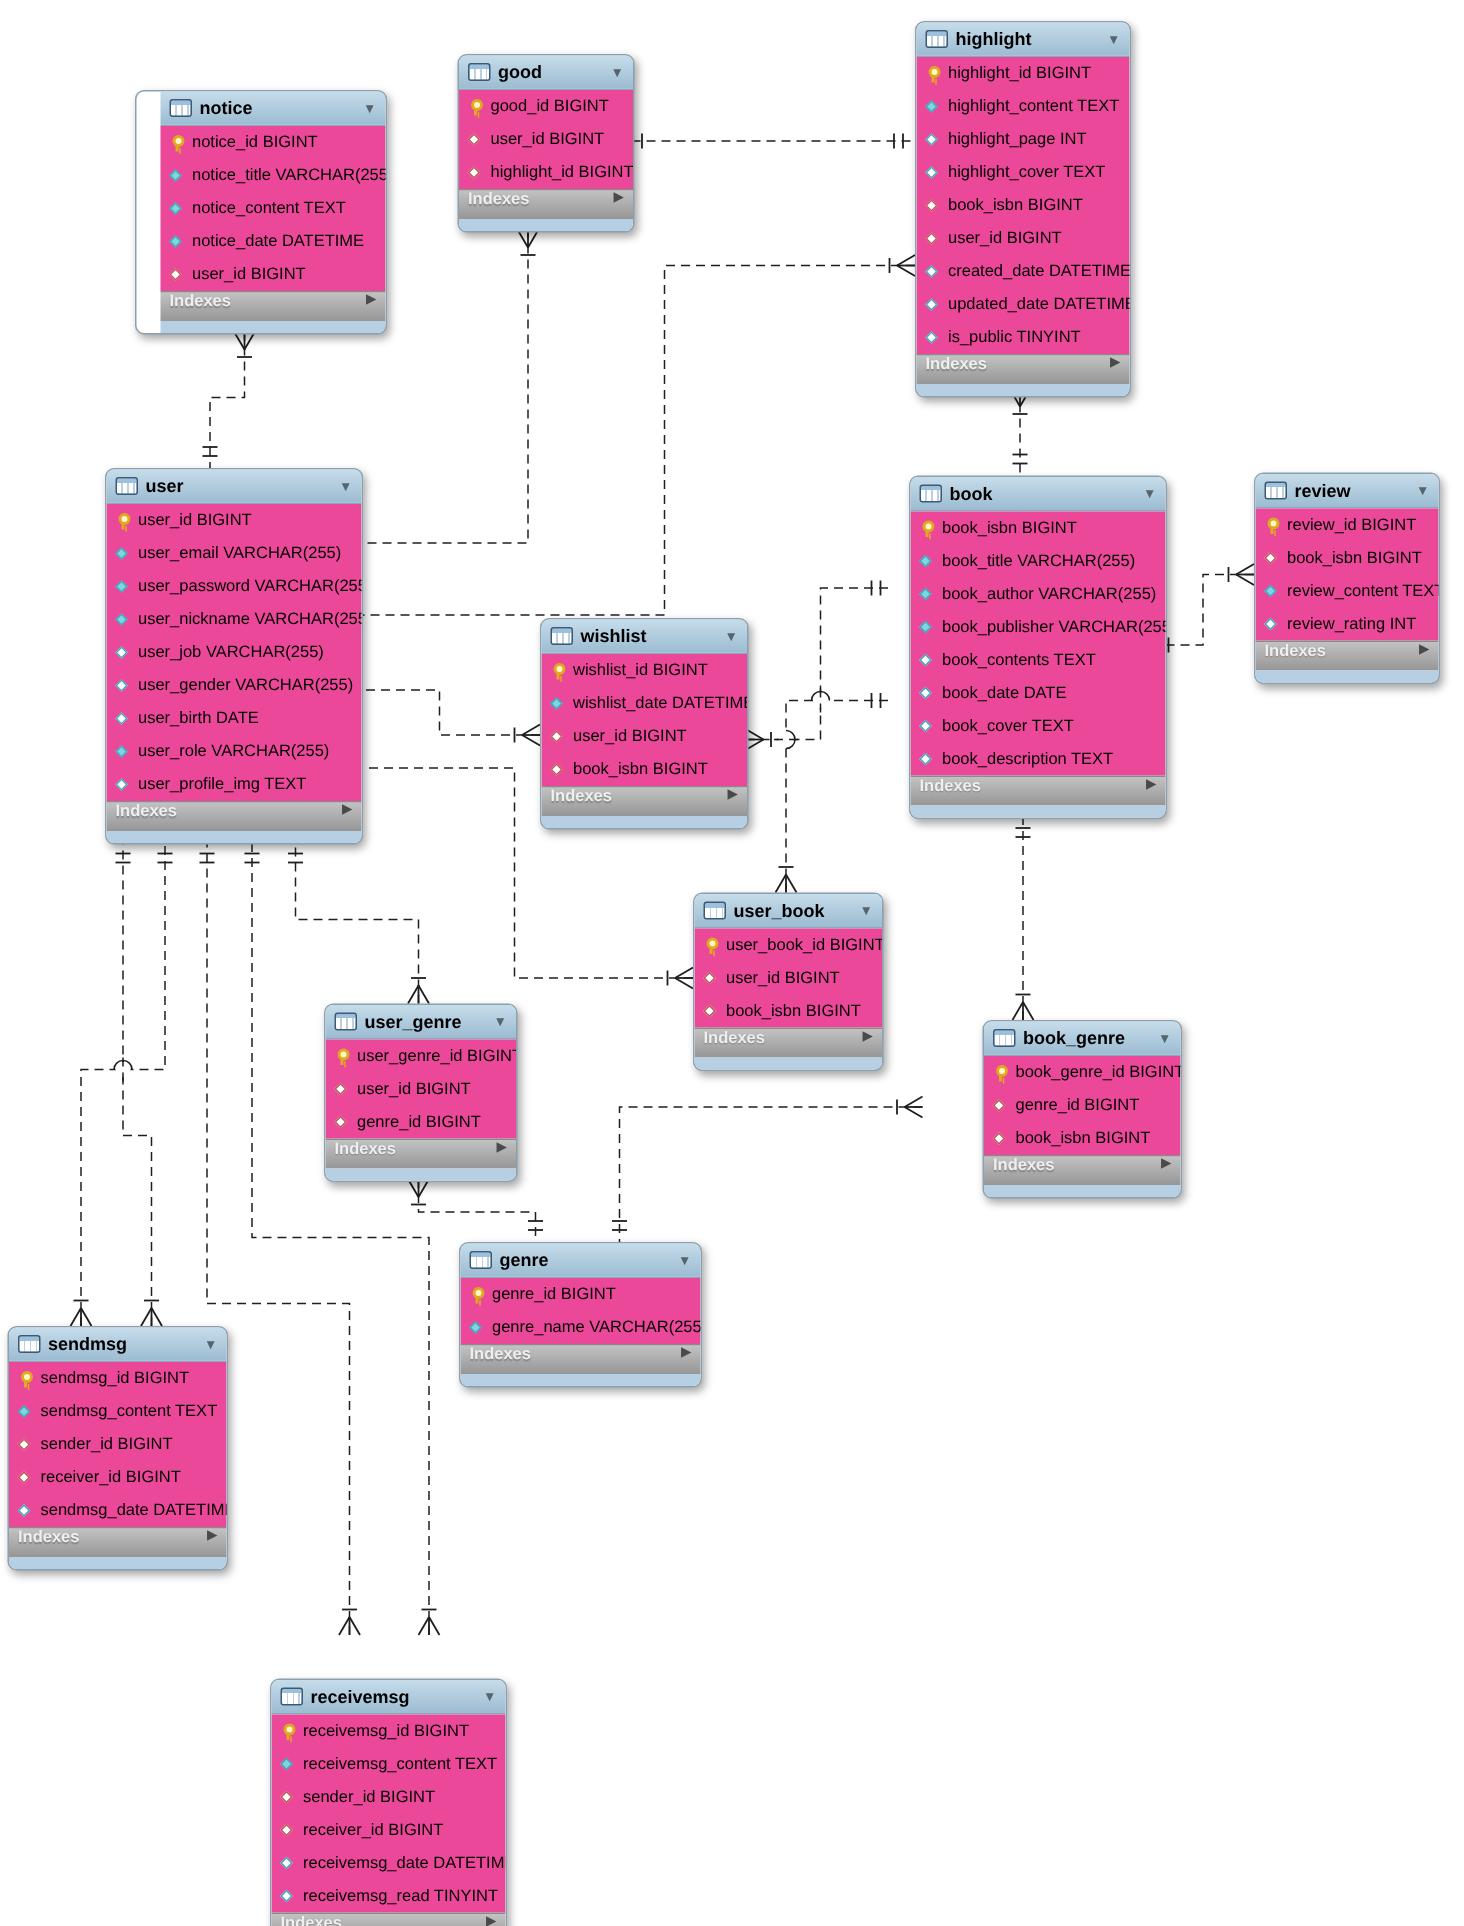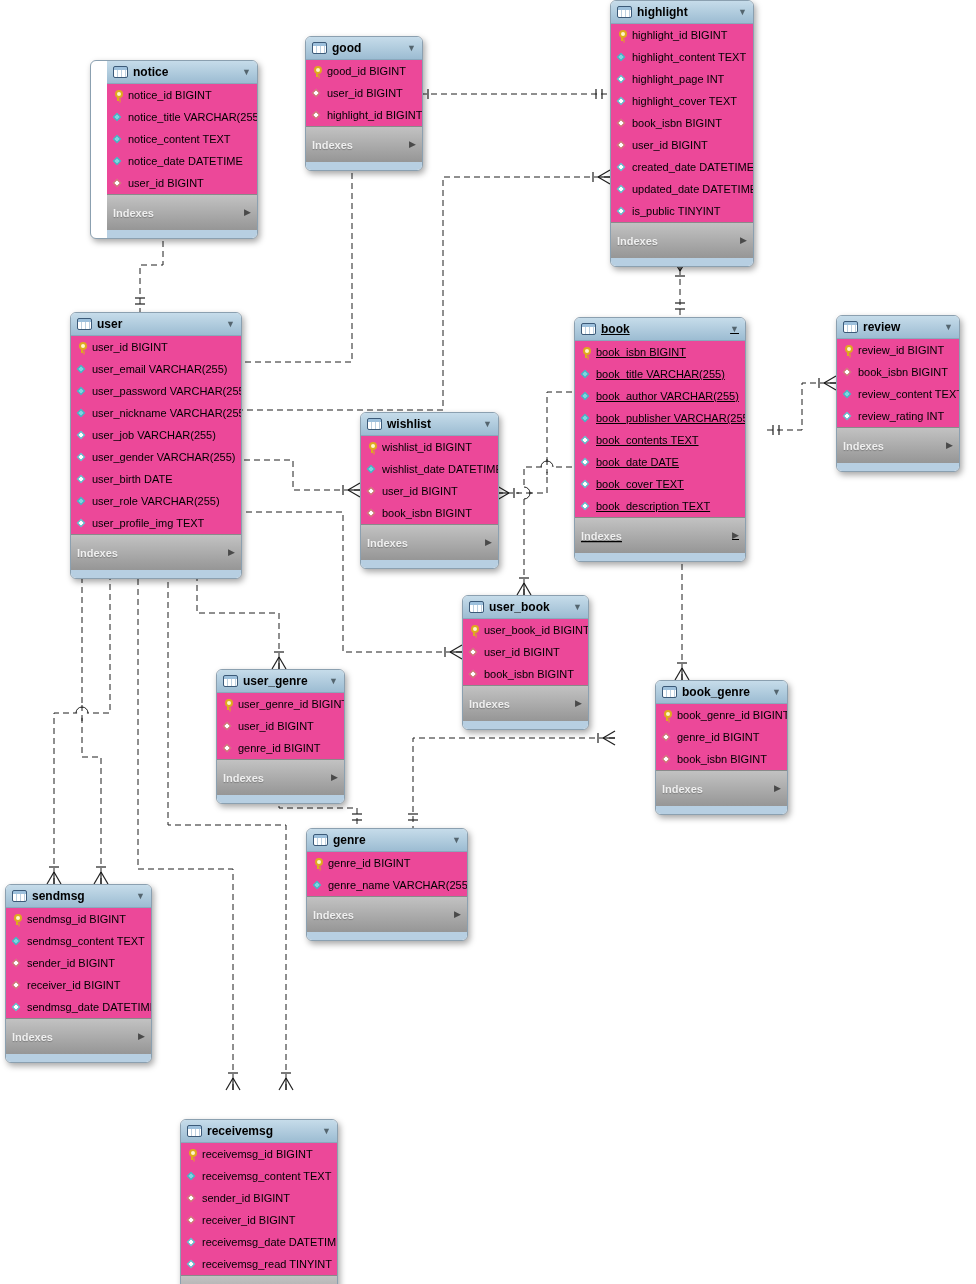--- a/index.html
+++ b/index.html
@@ -23,21 +23,21 @@
   .ic{display:inline-block;width:10px;height:11px;position:relative;flex:0 0 auto;}
   .ic-col-filled::before,.ic-col-outline::before,.ic-fk::before{
      content:"";position:absolute;left:1px;top:2px;width:6px;height:6px;transform:rotate(45deg);box-sizing:border-box;}
   .ic-col-filled::before{background:var(--col);border:1px solid var(--colb);}
   .ic-col-outline::before{background:#fff;border:1px solid var(--colb);}
   .ic-fk::before{background:#fff;border:1px solid var(--fkb);}
   .ic-key::before{content:"";position:absolute;left:2px;top:0;width:4px;height:4px;box-sizing:content-box;
      border:2px solid var(--key);border-radius:50%;background:#fff6c8;}
   .ic-key::after{content:"";position:absolute;left:4px;top:6px;width:2px;height:5px;background:var(--key);
      box-shadow:2px 2px 0 -0.5px var(--key);}
-  .tfoot{height:36px;display:flex;align-items:center;padding:0 6px;box-sizing:border-box;
+  .tfoot{height:20px;display:flex;align-items:flex-start;padding:0 6px;box-sizing:border-box;
          background:linear-gradient(180deg,var(--ft-top),var(--ft-bot));
          border-top:1px solid #8a8a8a;gap:16px;}
   .flabel{font-size:11px;font-weight:bold;color:var(--ft-text);text-shadow:0 1px 1px rgba(0,0,0,.25);}
   .farrow{margin-left:auto;color:#4a4a4a;font-size:9px;line-height:1;}
   .tstrip{height:8px;background:var(--strip);}
 </style>
 </head>
 <body>
 
 <div id="canvas">
@@ -275,21 +275,21 @@
         <span class="ic ic-fk"></span>
         <span class="clabel">highlight_id BIGINT</span>
       </div>
       </div>
     <div class="tfoot">
       <span class="flabel">Indexes</span>
       <span class="farrow">▶</span>
     </div>
     <div class="tstrip"></div>
   </div>
-    <div class="table" style="left: 610px; top: 0; width: 142px;">
+    <div class="table" style="left: 610px; top: 14px; width: 142px;">
     <div class="thead">
       <span class="ticon"></span>
       <span class="tname">highlight</span>
       <span class="tarrow">▼</span>
     </div>
     <div class="tbody">
 
     <div class="trow">
         <span class="ic ic-key"></span>
         <span class="clabel">highlight_id BIGINT</span>
@@ -377,21 +377,21 @@
         <span class="ic ic-col-outline"></span>
         <span class="clabel">user_profile_img TEXT</span>
       </div>
       </div>
     <div class="tfoot">
       <span class="flabel">Indexes</span>
       <span class="farrow">▶</span>
     </div>
     <div class="tstrip"></div>
   </div>
-    <div class="table" style="left: 574px; top: 317px; width: 170px; text-decoration: underline;">
+    <div class="table" style="left: 606px; top: 317px; width: 170px;">
     <div class="thead">
       <span class="ticon"></span>
       <span class="tname">book</span>
       <span class="tarrow">▼</span>
     </div>
     <div class="tbody">
 
     <div class="trow">
         <span class="ic ic-key"></span>
         <span class="clabel">book_isbn BIGINT</span>

